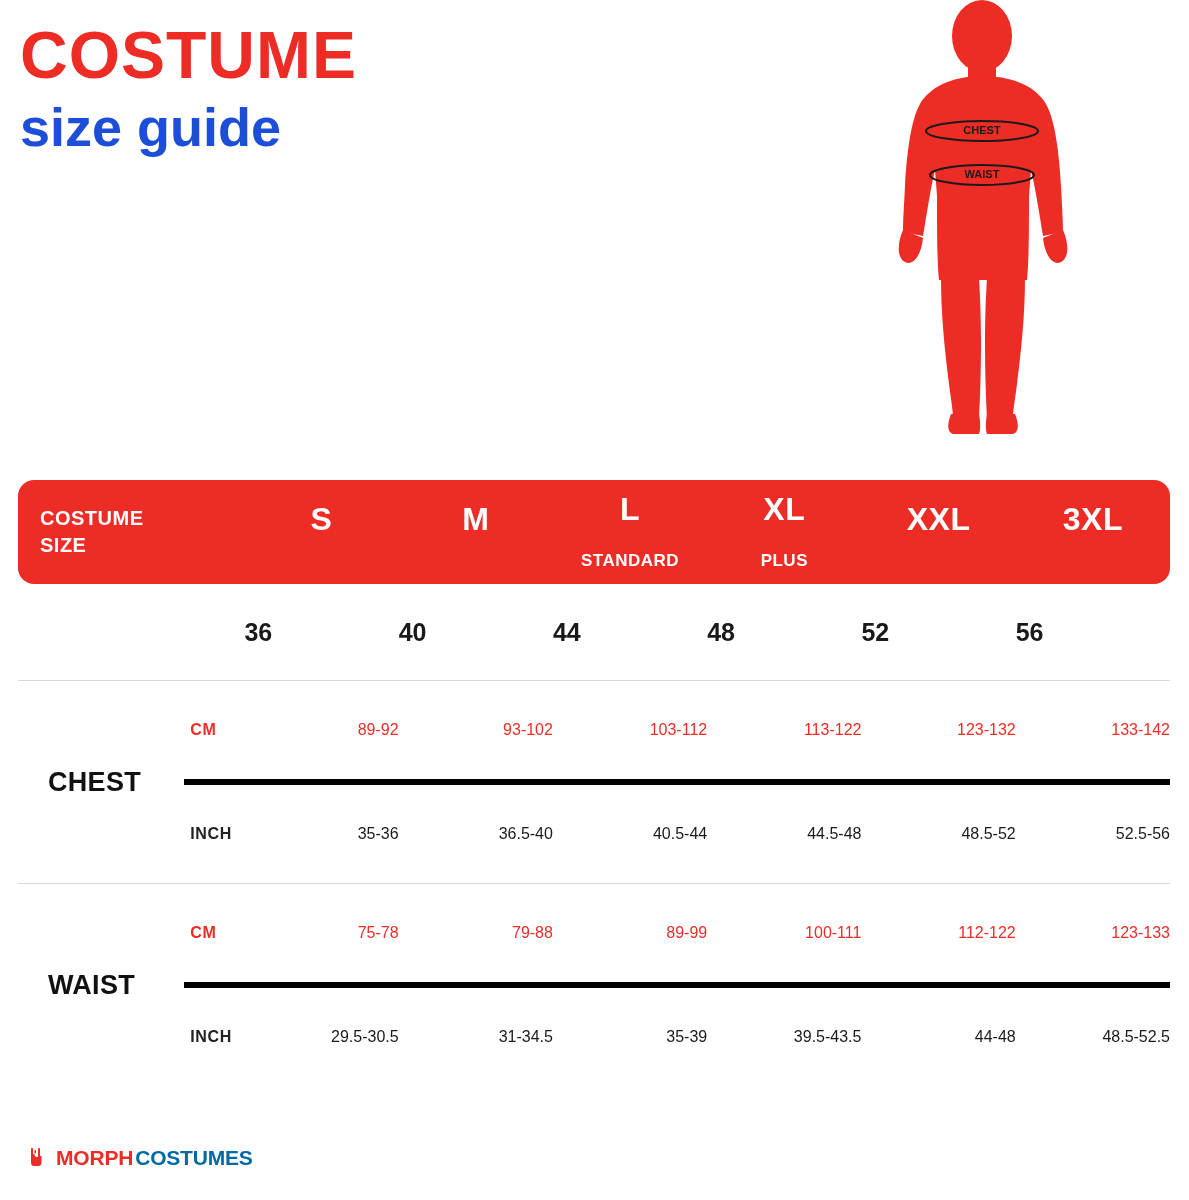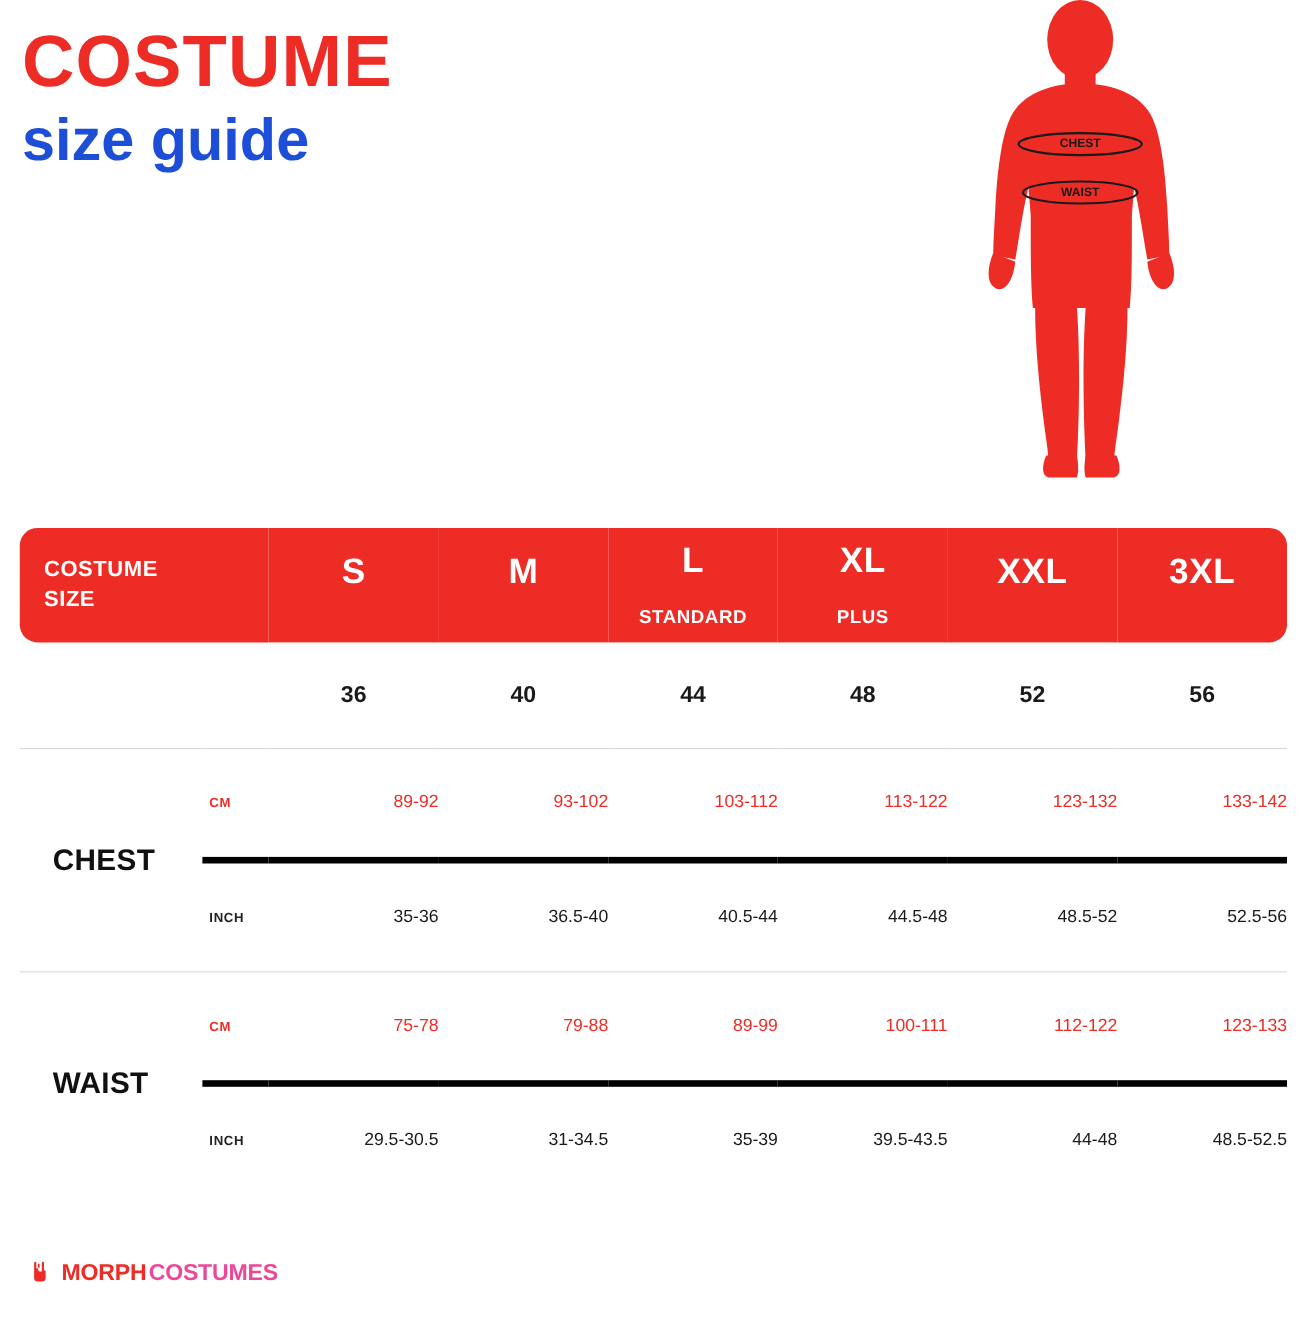--- a/index.html
+++ b/index.html
@@ -113,36 +113,36 @@
     font-size: 17px;
     letter-spacing: 0.5px;
     line-height: 1.2;
     font-weight: 700;
     margin-top: 24px;
   }
 
   
   .numrow td {
     height: 96px;
-    text-align: center;
-    font-size: 21px;
+    text-align: left;
+    font-size: 25px;
     font-weight: 700;
     color: #1a1a1a;
   }
 
   
   .meas-label {
     font-size: 27px;
     font-weight: 700;
     color: #111111;
     padding-left: 30px !important;
     letter-spacing: 0.3px;
   }
   .unit {
-    font-size: 12px;
+    font-size: 16px;
     font-weight: 700;
     color: #222;
     text-align: left;
     letter-spacing: 0.6px;
     padding-left: 6px !important;
   }
   .unit.cm { color: #ee2c26; }
   .val {
     text-align: right;
     font-size: 16px;
@@ -171,21 +171,21 @@
   .logo-mark { margin-right: 2px; }
   .logo-morph {
     font-size: 21px;
     font-weight: 700;
     color: #ee2c26;
     letter-spacing: -0.2px;
   }
   .logo-costumes {
     font-size: 21px;
     font-weight: 700;
-    color: #ec4899;
+    color: #0369a1;
     letter-spacing: -0.2px;
   }
 </style>
 </head>
 <body>
 
 <div class="header">
 
   <div class="title-block">
     <div class="title-line2">COSTUME</div>

